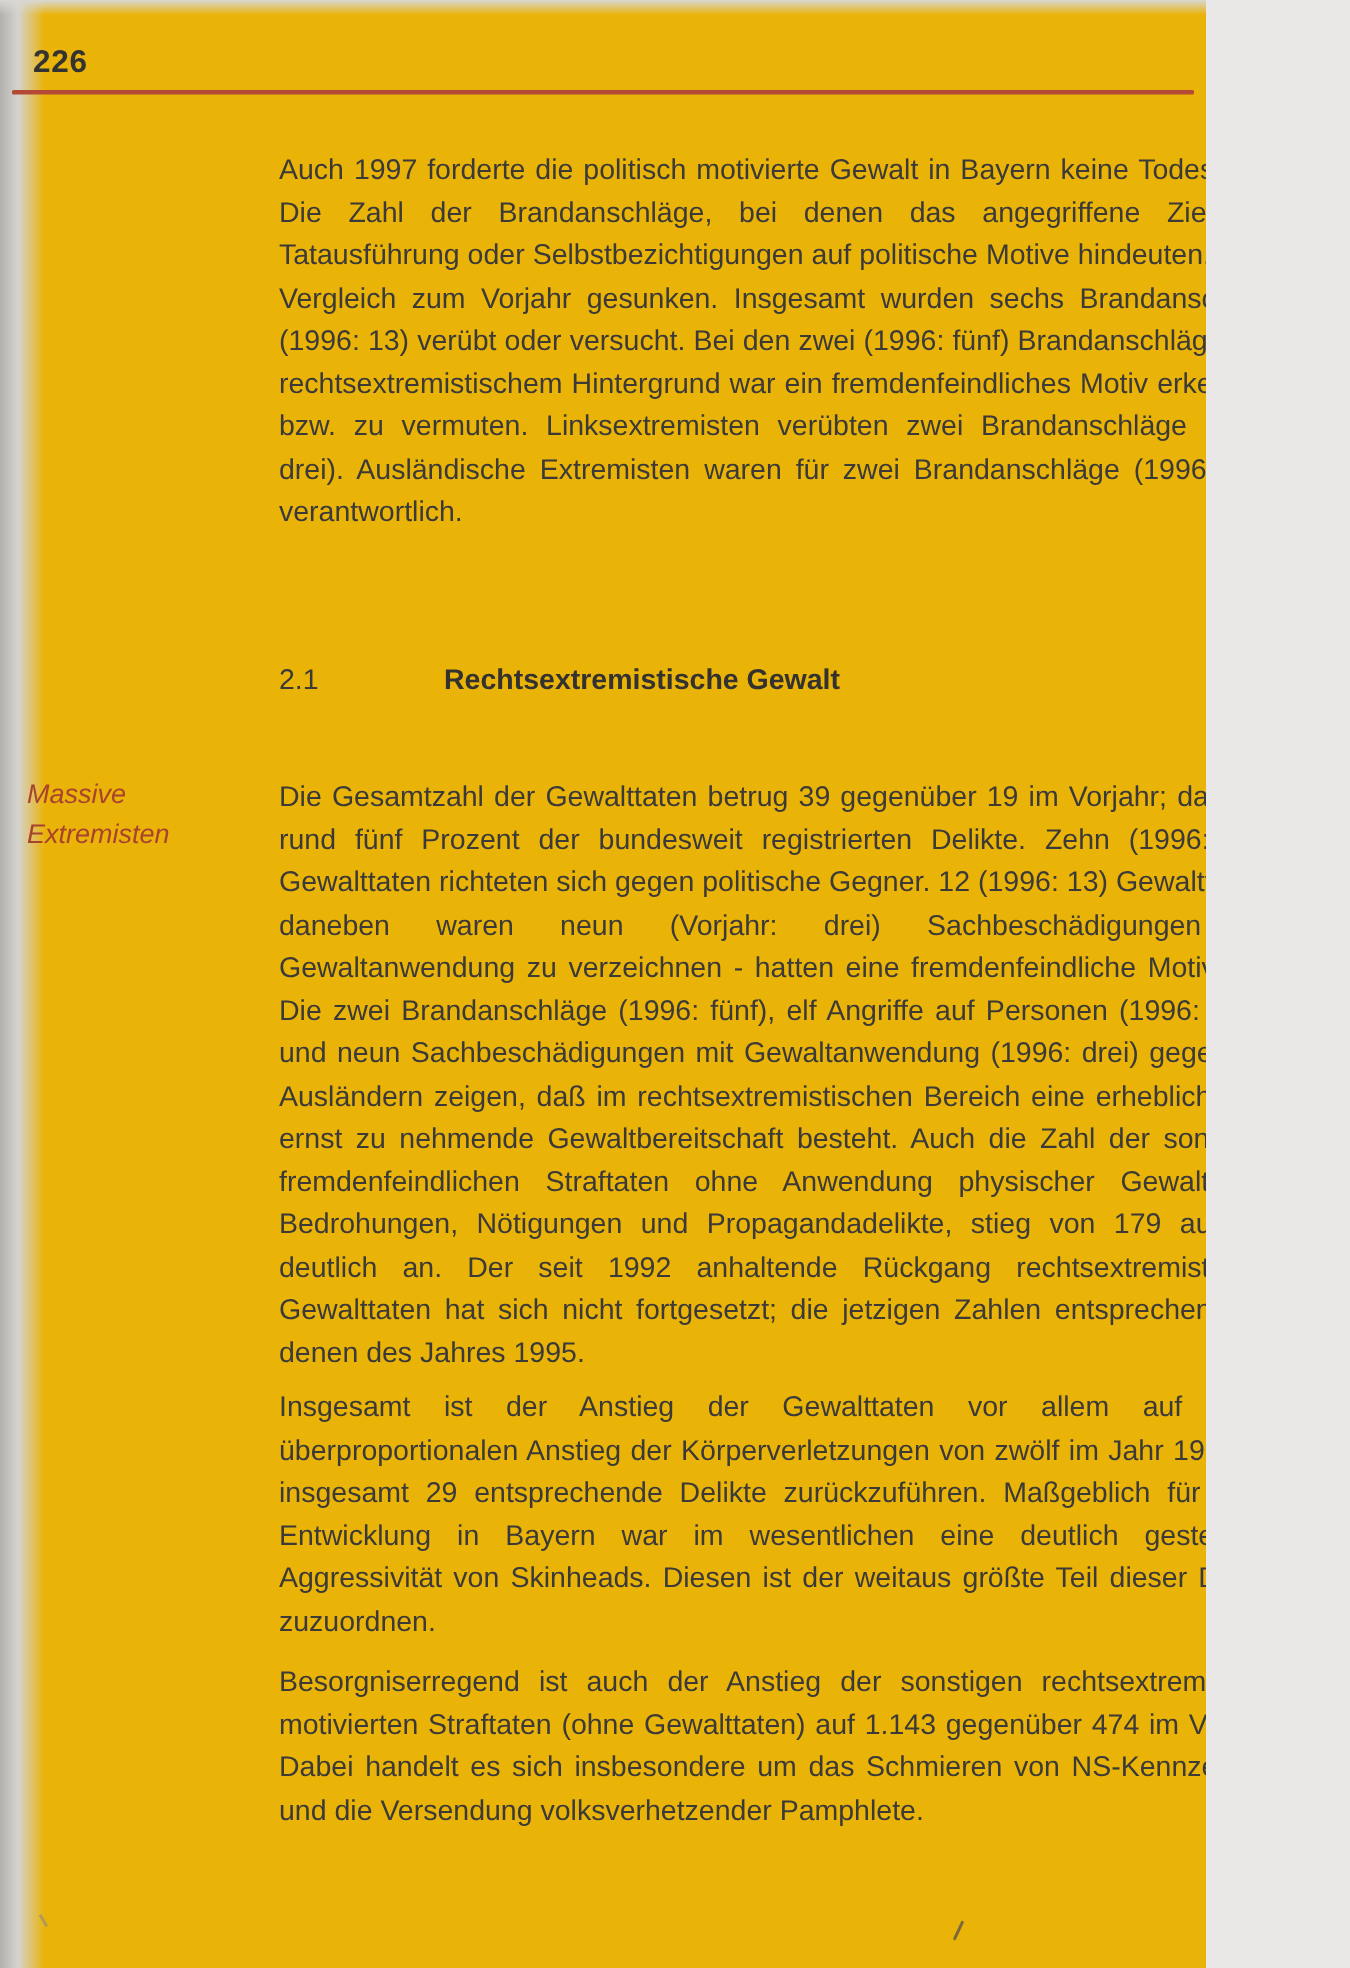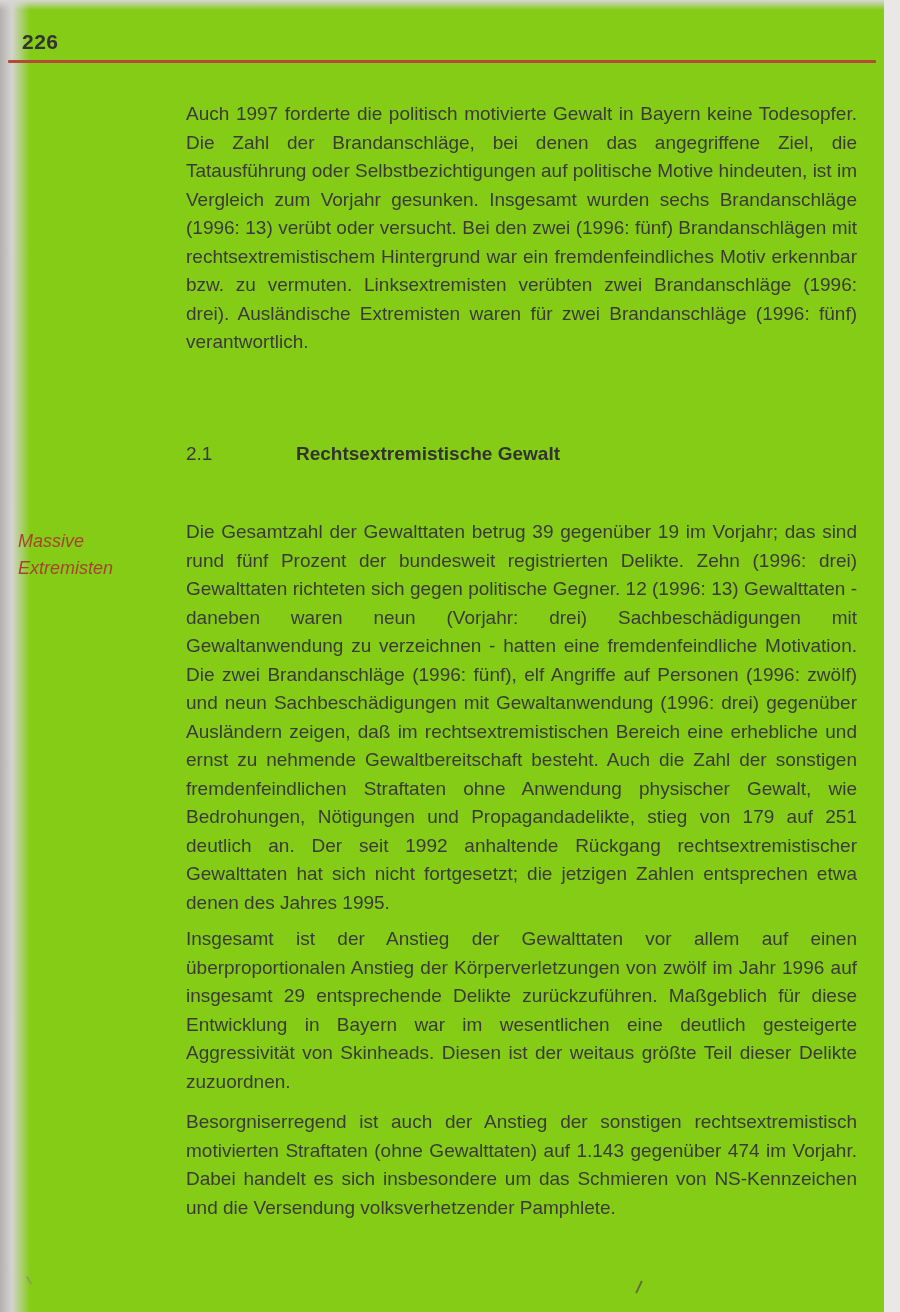--- a/index.html
+++ b/index.html
@@ -3,23 +3,23 @@
 <meta charset="utf-8">
 <style>
   html, body {
     margin: 0;
     padding: 0;
     background: #e9e8e6;
     font-family: "Liberation Sans", sans-serif;
   }
   .page {
     position: relative;
-    width: 884px;
+    width: 804px;
     height: 1312px;
-    background: #84cc16;
+    background: #eab308;
     color: #3b3b3b;
     overflow: hidden;
   }
   
   .page::before {
     content: "";
     position: absolute;
     left: 0; top: 0; bottom: 0;
     width: 30px;
     background: linear-gradient(to right, #b2b1ae 0%, #d4d3d0 40%, rgba(244,243,240,0) 100%);
@@ -99,21 +99,20 @@
 
   .margin-note {
     position: absolute;
     left: 18px;
     top: 516px;
     width: 150px;
     font-style: italic;
     font-size: 18px;
     line-height: 27px;
     color: var(--margin-note-text, #a8432f);
-    margin-top: 12px;
   }
 
   .scan-mark-br {
     position: absolute;
     left: 638px;
     top: 1280px;
     width: 2px;
     height: 14px;
     background: #55504c;
     transform: rotate(25deg);

